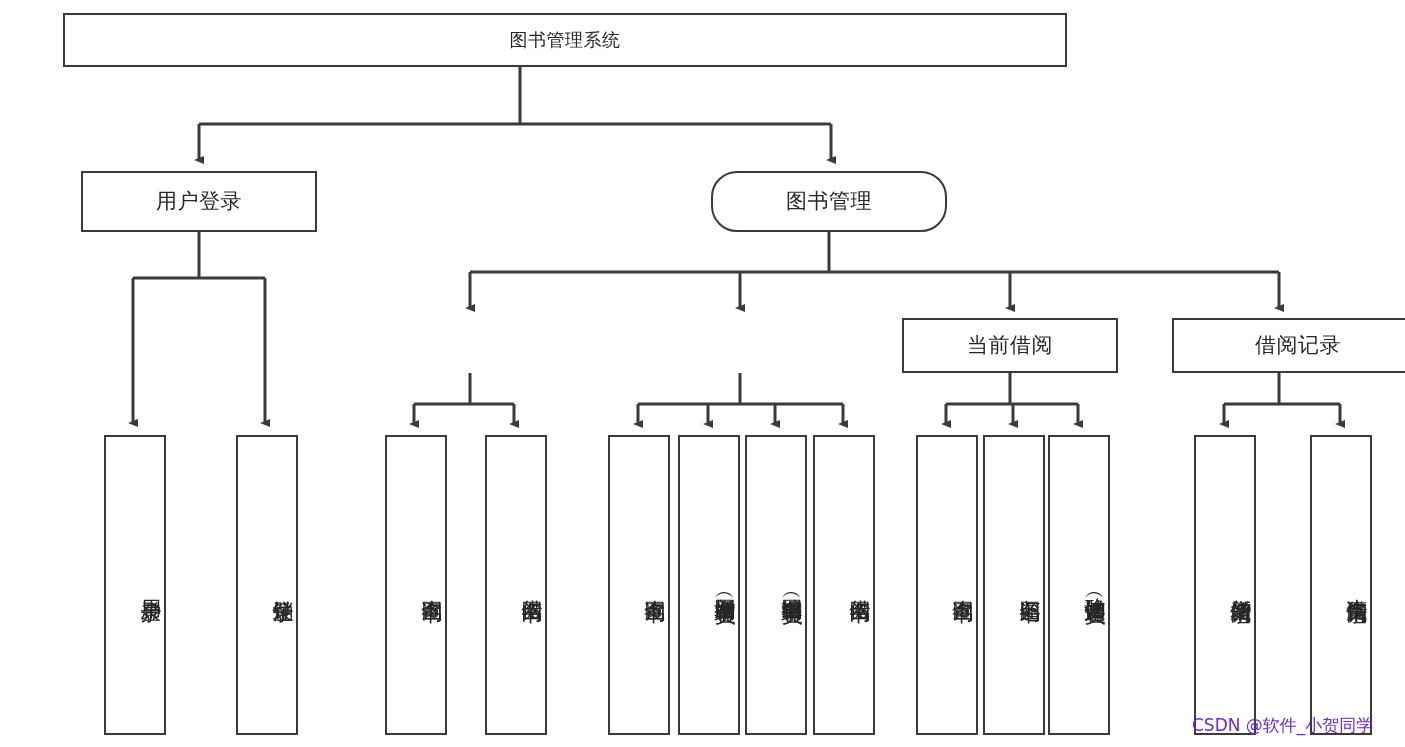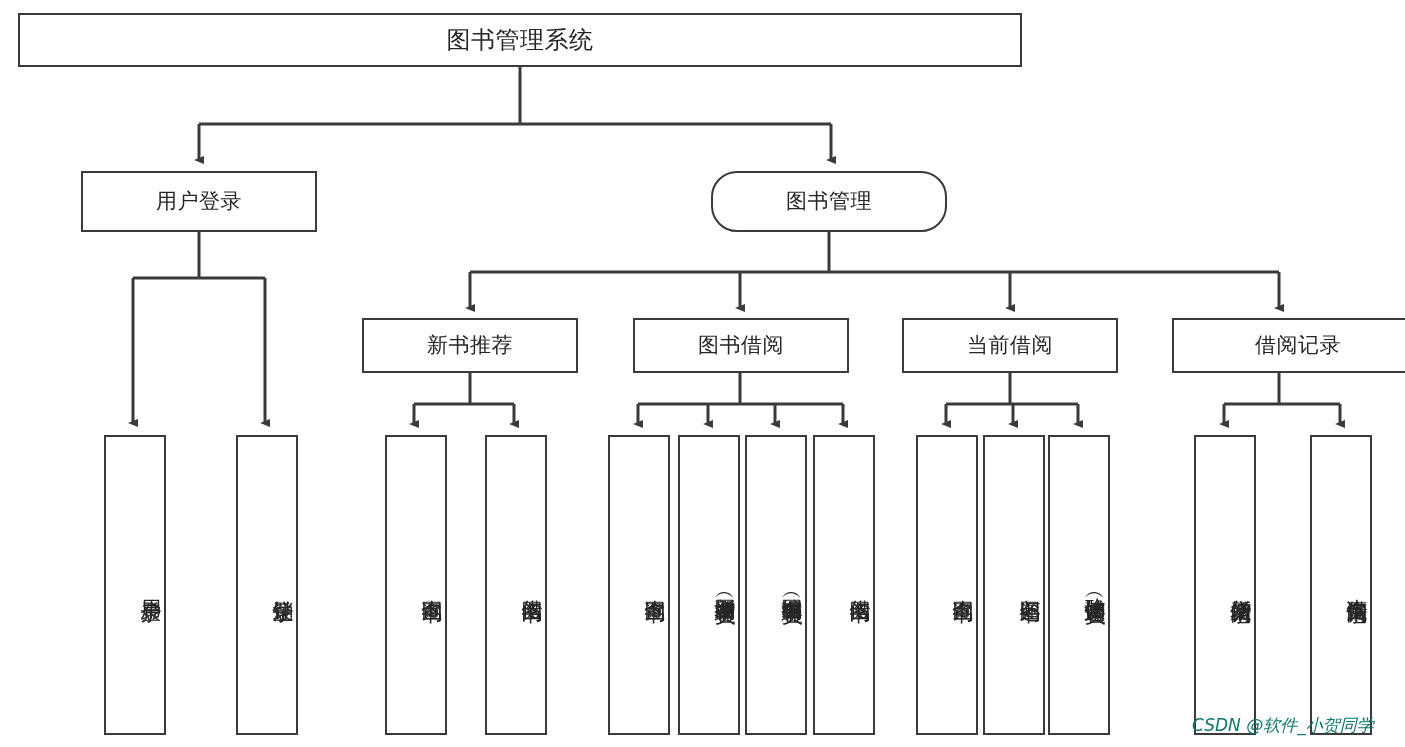--- a/index.html
+++ b/index.html
@@ -33,43 +33,43 @@
     justify-content: center;
     z-index: 2;
   }
   .node-h {
     font-size: 21px;
     line-height: 1.2;
     letter-spacing: 0.5px;
     white-space: nowrap;
   }
   .node-root {
-    font-size: 24px;
+    font-size: 18px;
+    margin-left: 45px;
   }
   .node-v {
     writing-mode: vertical-rl;
     text-orientation: upright;
     font-size: 21px;
     line-height: 1.28;
     letter-spacing: 1px;
     padding: 6px 0;
     align-items: flex-start;
     justify-content: center;
     text-align: left;
   }
   .watermark {
     position: absolute;
     left: 1192px;
     top: 714px;
     font-size: 17px;
-    color: #0f766e;
+    color: #6d28d9;
     white-space: nowrap;
     z-index: 5;
     font-family: "DejaVu Sans", "Liberation Sans", sans-serif;
-    font-style: italic;
   }
 </style>
 </head>
 <body>
 
 <div id="canvas">
 
   <svg id="connectors" viewBox="0 0 1405 747" xmlns="http://www.w3.org/2000/svg">
     <defs>
       <marker id="arrow" markerWidth="10" markerHeight="10" refX="5" refY="5" orient="auto" markerUnits="userSpaceOnUse">
@@ -120,23 +120,21 @@
       <path d="M1340,404 L1340,424" marker-end="url(#arrow)"></path>
     </g>
   </svg>
 
   <div class="node node-h node-root" style="left:18px; top:13px; width:1004px; height:54px;">图书管理系统</div>
 
   <div class="node node-h" style="left:81px; top:171px; width:236px; height:61px;">用户登录</div>
 
   <div class="node node-h" style="left:711px; top:171px; width:236px; height:61px;border-radius:26px;">图书管理</div>
 
-  <div class="node node-h" style="left:362px; top:318px; width:216px; height:55px;">新书推荐</div>
 
-  <div class="node node-h" style="left:633px; top:318px; width:216px; height:55px;">图书借阅</div>
 
   <div class="node node-h" style="left:902px; top:318px; width:216px; height:55px;">当前借阅</div>
 
   <div class="node node-h" style="left:1172px; top:318px; width:252px; height:55px;">借阅记录</div>
 
   <div class="node node-v" style="left:104px; top:435px; width:62px; height:300px;">用户登录</div>
 
   <div class="node node-v" style="left:236px; top:435px; width:62px; height:300px;">注销登录</div>
 
   <div class="node node-v" style="left:385px; top:435px; width:62px; height:300px;">查询图书</div>

